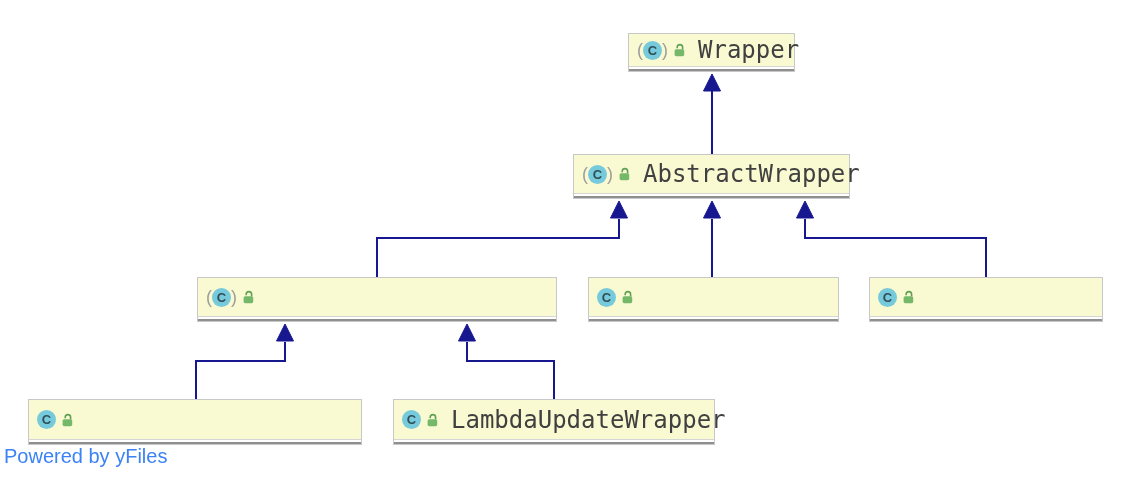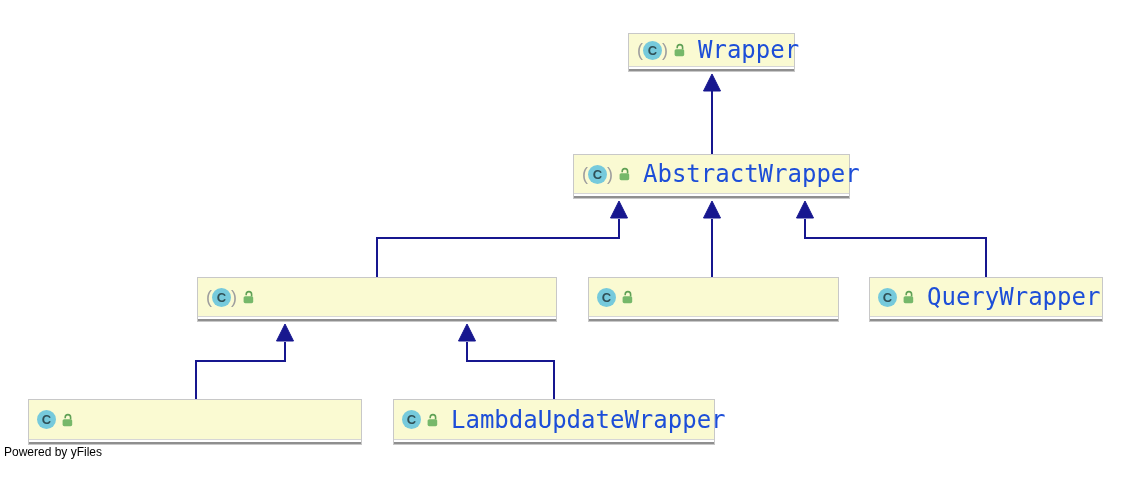--- a/index.html
+++ b/index.html
@@ -29,27 +29,27 @@
     display:inline-flex; align-items:center; justify-content:center;
     font-family:"Liberation Sans", sans-serif; font-size:13px; font-weight:bold;
     flex:none;
   }
   .paren {
     color:#9E9E9E; font-family:"Liberation Sans", sans-serif;
     font-size:18px; line-height:19px; font-weight:normal;
   }
   .lock { display:inline-flex; margin-left:5px; flex:none; }
   .label {
-    font-size:24px; color:#1d4ed8; white-space:nowrap; padding-left:12px;
+    font-size:24px; color:#404040; white-space:nowrap; padding-left:12px;
     line-height:1;
   }
   .watermark {
     position:absolute; left:4px; top:445px;
-    font-family:"Liberation Sans", sans-serif; font-size:12px;
-    color:#000000; text-shadow:0 0 2px #ffffff;
+    font-family:"Liberation Sans", sans-serif; font-size:20px;
+    color:#3b82f6; text-shadow:0 0 2px #ffffff;
   }
 </style>
 </head>
 <body>
 
 <div class="canvas">
 
   <svg class="edges">
     <g>
       <polyline class="edge-line" points="712,154 712,90"></polyline>
@@ -136,21 +136,20 @@
   <div class="node" style="left:869px; top:277px; width:234px; height:45px;">
     <span class="iconwrap">
       <span class="cicon">C</span>
     </span>
     <span class="lock">
       <svg width="13" height="14" viewBox="0 0 13 14">
         <path d="M9.6 6.4 V4.3 a2.7 2.7 0 0 0 -5.4 0 v0.9" fill="none" stroke="#5FA055" stroke-width="1.6"></path>
         <rect x="1.6" y="6.2" width="9.6" height="7" rx="1.6" fill="#76B86A"></rect>
       </svg>
     </span>
-    <span class="label">QueryWrapper</span>
   </div>
 
   <div class="node" style="left:28px; top:399px; width:334px; height:46px;">
     <span class="iconwrap">
       <span class="cicon">C</span>
     </span>
     <span class="lock">
       <svg width="13" height="14" viewBox="0 0 13 14">
         <path d="M9.6 6.4 V4.3 a2.7 2.7 0 0 0 -5.4 0 v0.9" fill="none" stroke="#5FA055" stroke-width="1.6"></path>
         <rect x="1.6" y="6.2" width="9.6" height="7" rx="1.6" fill="#76B86A"></rect>

